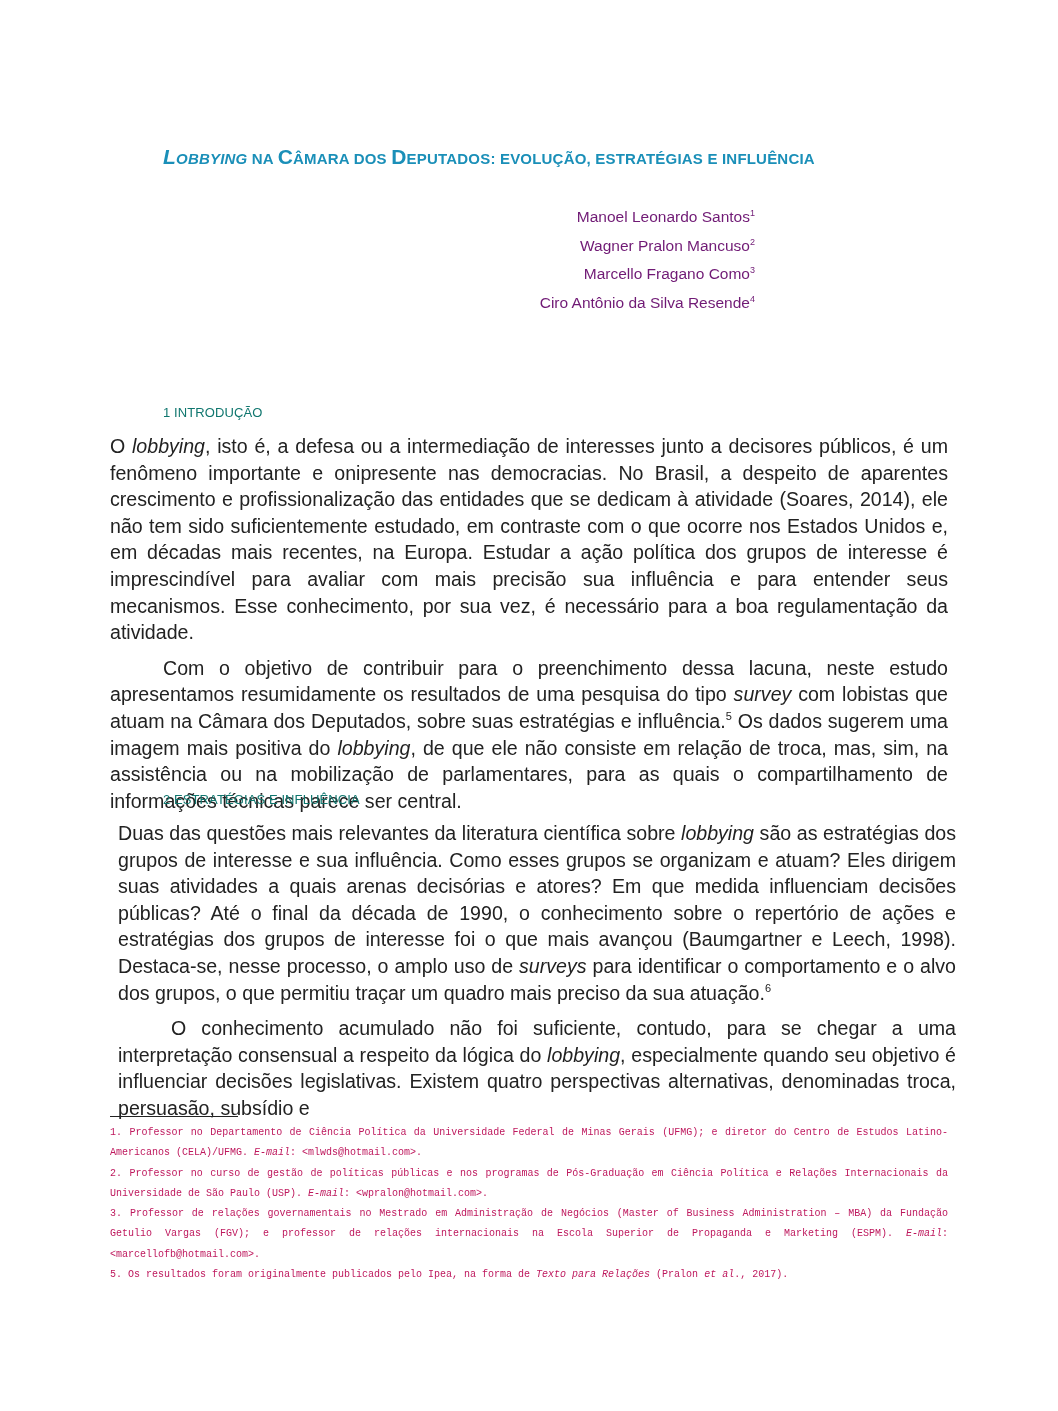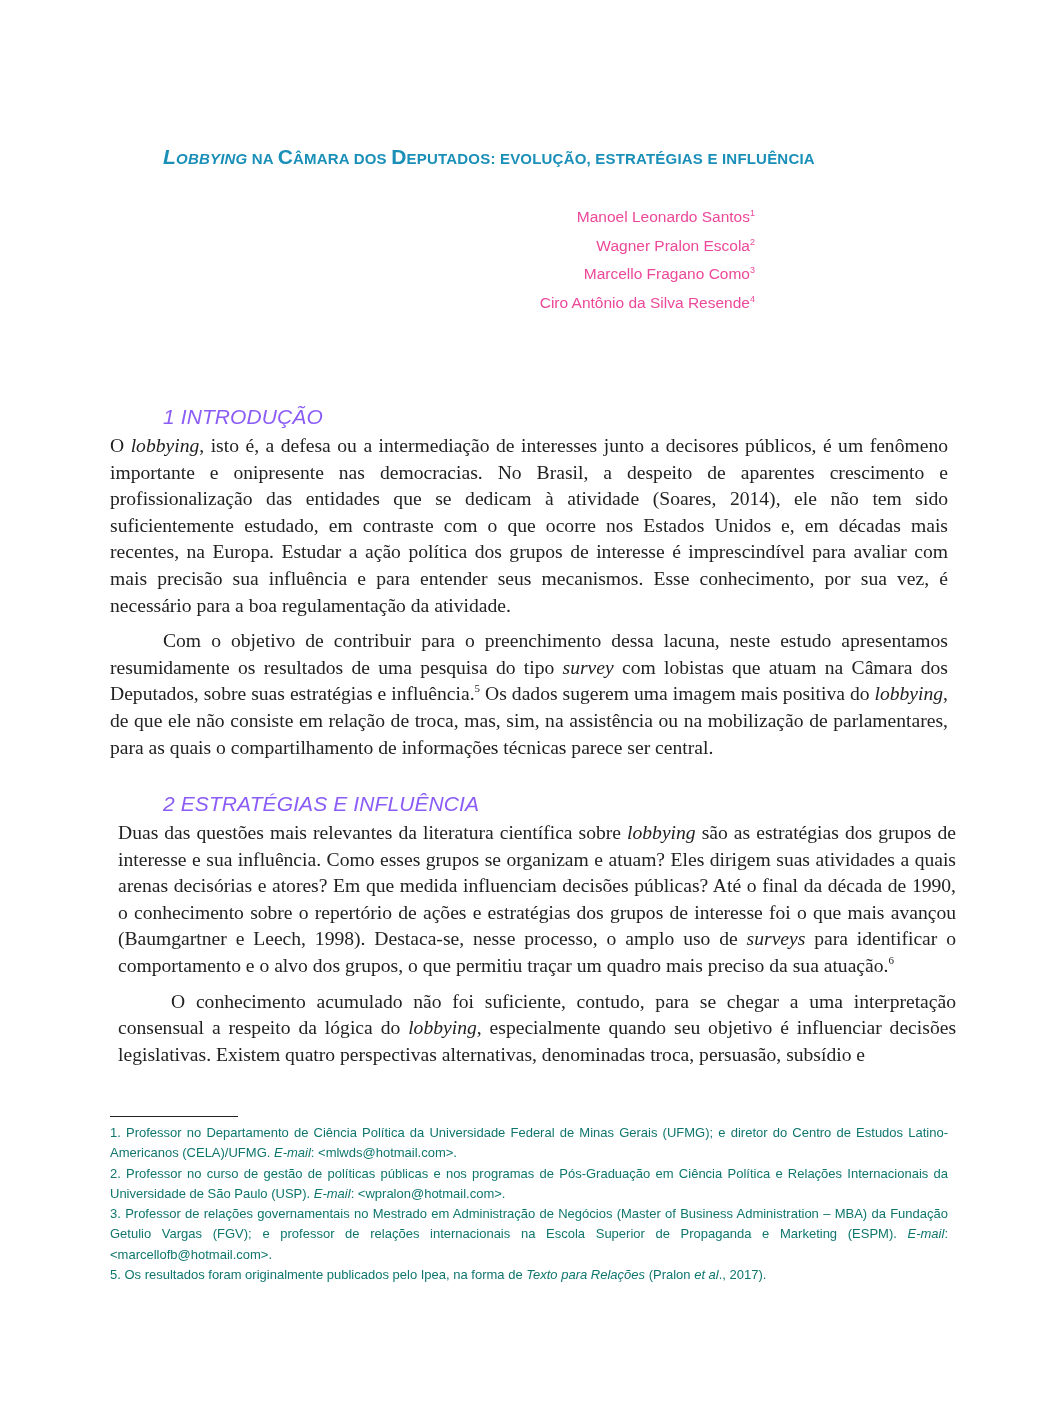--- a/index.html
+++ b/index.html
@@ -11,62 +11,62 @@
     font-family: "Liberation Sans", sans-serif;
     color: #1a8fb8; font-weight: bold; font-size: 15px; letter-spacing: 0.2px;
     white-space: nowrap;
   }
   .title .big { font-size: 21px; }
   .title .ital { font-style: italic; }
 
   .authors {
     position: absolute; right: 111px; top: 203px; text-align: right;
     font-family: "Liberation Sans", sans-serif; font-size: 15.5px;
-    color: #ec4899; line-height: 28.5px;
+    color: #701a75; line-height: 28.5px;
   }
   .authors sup { font-size: 9px; vertical-align: 6px; line-height: 0; }
 
   .section-heading {
     position: absolute; left: 163px;
-    font-family: "Liberation Sans", sans-serif; font-size: 21px;
-    color: #8b5cf6; letter-spacing: 0.1px; font-style: italic;
+    font-family: "Liberation Sans", sans-serif; font-size: 13px;
+    color: #0f766e; letter-spacing: 0.1px;
   }
 
   .body-text {
     position: absolute; left: 110px; width: 838px;
-    font-family: Liberation Serif, serif; font-size: 19.6px;
+    font-family: Liberation Sans, sans-serif; font-size: 19.6px;
     line-height: 26.6px; color: #222222; text-align: justify;
   }
   .body-text p { margin: 0; }
   .body-text p.indent { text-indent: 53px; }
   .body-text sup { font-size: 11px; vertical-align: 8px; line-height: 0; }
   .body-text i { font-style: italic; }
 
   .fn-rule {
     position: absolute; left: 110px; top: 1116px; width: 128px; height: 0;
     border-top: 1.3px solid #222;
   }
   .footnotes {
     position: absolute; left: 110px; top: 1123px; width: 838px;
-    font-family: Liberation Sans, sans-serif; font-size: 13px;
-    line-height: 20.3px; color: #0f766e; text-align: justify;
+    font-family: Liberation Mono, monospace; font-size: 10px;
+    line-height: 20.3px; color: #be185d; text-align: justify;
   }
   .footnotes p { margin: 0; }
   .footnotes i { font-style: italic; }
 </style>
 </head>
 <body>
 
 <div class="page">
 
   <div class="title"><span class="ital"><span class="big">L</span><span>OBBYING</span></span><span> NA </span><span class="big">C</span><span>ÂMARA DOS </span><span class="big">D</span><span>EPUTADOS: EVOLUÇÃO, ESTRATÉGIAS E INFLUÊNCIA</span></div>
 
   <div class="authors">
     <div><span>Manoel Leonardo Santos</span><sup>1</sup></div>
-    <div><span>Wagner Pralon Escola</span><sup>2</sup></div>
+    <div><span>Wagner Pralon Mancuso</span><sup>2</sup></div>
     <div><span>Marcello Fragano Como</span><sup>3</sup></div>
     <div><span>Ciro Antônio da Silva Resende</span><sup>4</sup></div>
   </div>
 
   <div class="section-heading" style="top:405px;">1 INTRODUÇÃO</div>
 
   <div class="body-text" style="top:433px;">
     <p><span>O </span><i>lobbying</i><span>, isto é, a defesa ou a intermediação de interesses junto a decisores públicos, é um fenômeno importante e onipresente nas democracias. No Brasil, a despeito de aparentes crescimento e profissionalização das entidades que se dedicam à atividade (Soares, 2014), ele não tem sido suficientemente estudado, em contraste com o que ocorre nos Estados Unidos e, em décadas mais recentes, na Europa. Estudar a ação política dos grupos de interesse é imprescindível para avaliar com mais precisão sua influência e para entender seus mecanismos. Esse conhecimento, por sua vez, é necessário para a boa regulamentação da atividade.</span></p>
     <p class="indent" style="margin-top:9px;"><span>Com o objetivo de contribuir para o preenchimento dessa lacuna, neste estudo apresentamos resumidamente os resultados de uma pesquisa do tipo </span><i>survey</i><span> com lobistas que atuam na Câmara dos Deputados, sobre suas estratégias e influência.</span><sup>5</sup><span> Os dados sugerem uma imagem mais positiva do </span><i>lobbying</i><span>, de que ele não consiste em relação de troca, mas, sim, na assistência ou na mobilização de parlamentares, para as quais o compartilhamento de informações técnicas parece ser central.</span></p>
   </div>

